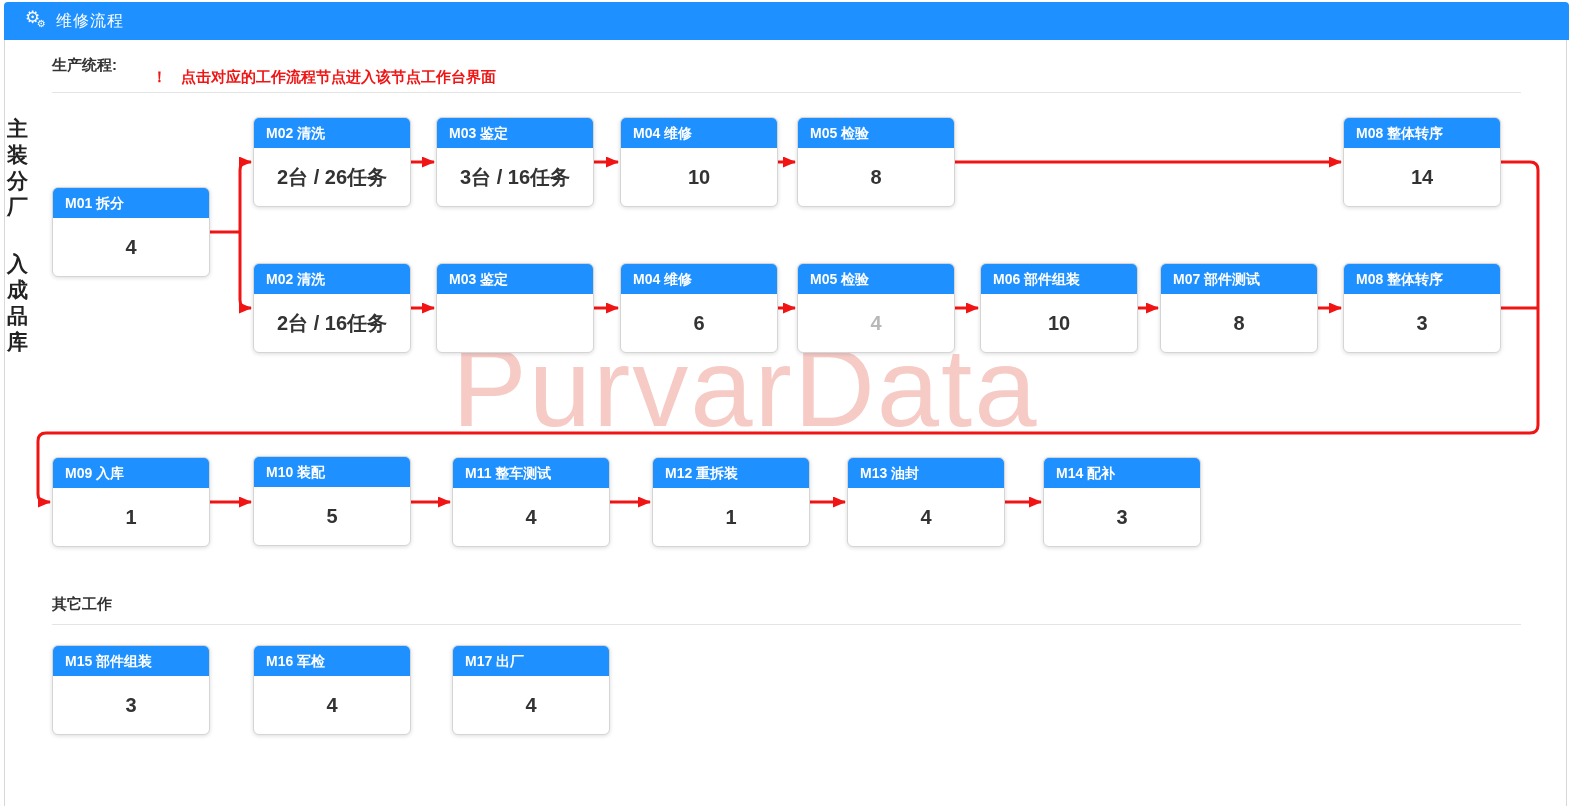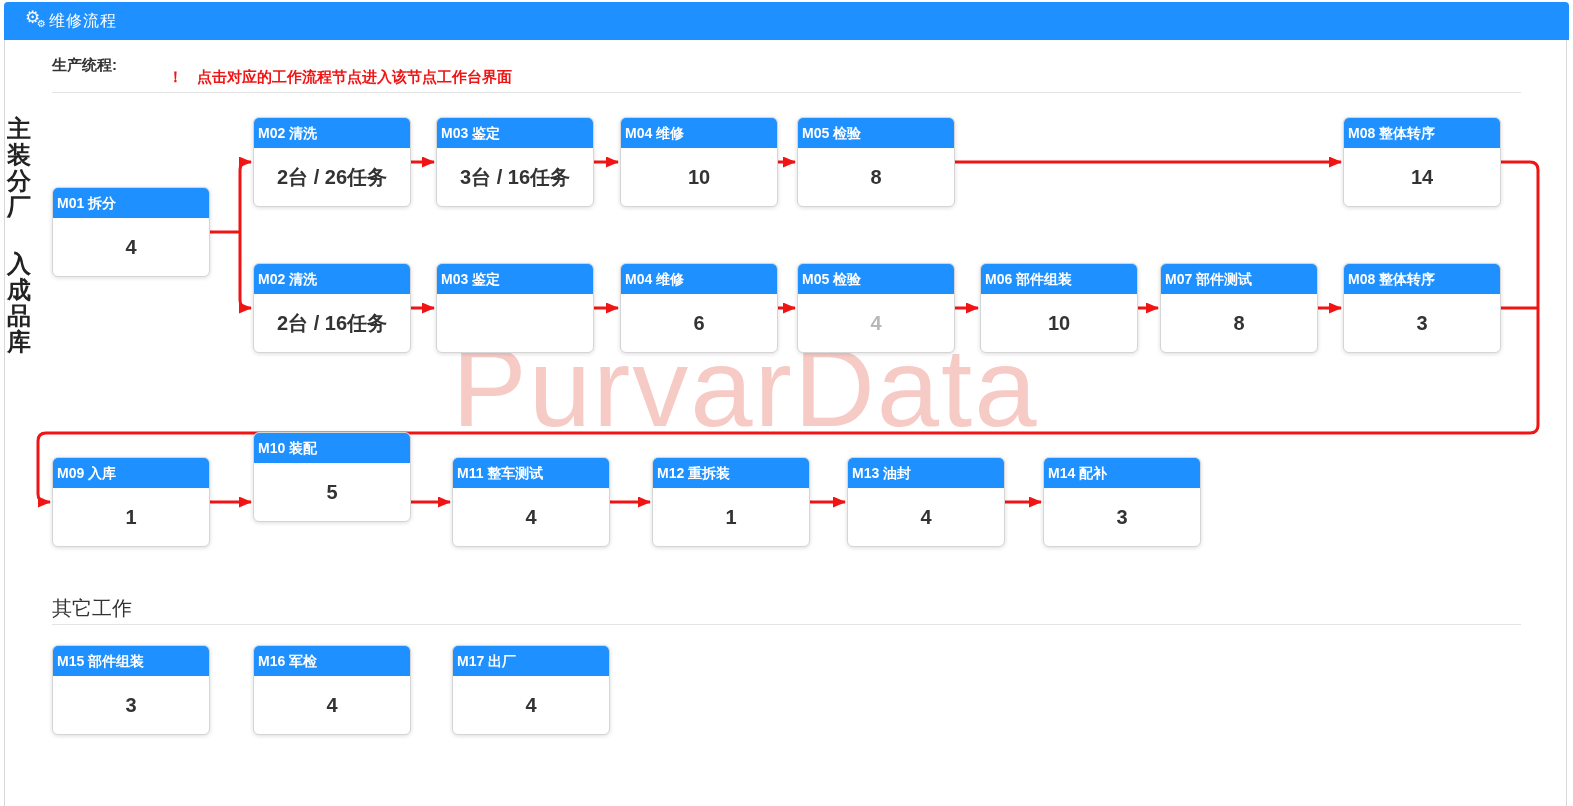--- a/index.html
+++ b/index.html
@@ -2,43 +2,43 @@
 <html><head>
 <meta charset="utf-8">
 <style>
   html,body{margin:0;padding:0;background:#fff;}
   #app{position:relative;width:1573px;height:806px;overflow:hidden;background:#fff;
        font-family:"Liberation Sans","DejaVu Sans",sans-serif;}
   .panel{position:absolute;left:4px;top:2px;width:1563px;height:816px;background:#fff;
          border:1px solid #d8d8d8;border-radius:4px;box-sizing:border-box;}
   .titlebar{position:absolute;left:4px;top:2px;width:1565px;height:38px;background:#1e90ff;
             border-radius:4px 4px 0 0;box-sizing:border-box;}
-  .titlebar .title{position:absolute;left:45px;top:0;height:38px;line-height:38px;
+  .titlebar .title{position:absolute;left:52px;top:0;height:38px;line-height:38px;
             color:#fff;font-size:16px;font-weight:500;letter-spacing:1px;}
   .gears{position:absolute;left:21px;top:0;height:38px;color:#fff;}
   .gears .g1{position:absolute;left:0;top:7px;font-size:17px;line-height:17px;}
   .gears .g2{position:absolute;left:12px;top:17px;font-size:10px;line-height:10px;}
   .flow-label{position:absolute;left:52px;top:56px;font-size:15px;font-weight:700;color:#333;}
-  .notice{position:absolute;left:168px;top:68px;font-size:15px;font-weight:700;color:#f01414;text-align:center;}
+  .notice{position:absolute;left:152px;top:68px;font-size:15px;font-weight:700;color:#f01414;text-align:center;}
   .notice .mark{margin-right:14px;}
   .sep{position:absolute;left:52px;width:1469px;height:1px;background:#e4e4e4;}
-  .vlabel{position:absolute;left:7px;width:24px;font-size:24px;font-weight:700;color:#222;
-          line-height:26px;text-align:center;word-break:break-all;}
+  .vlabel{position:absolute;left:7px;width:24px;font-size:21px;font-weight:700;color:#222;
+          line-height:26px;word-break:break-all;}
   .watermark{position:absolute;left:452px;top:332px;font-size:112px;line-height:1;
              color:rgba(224,64,48,0.28);font-weight:400;letter-spacing:2px;white-space:nowrap;}
   .wires{position:absolute;left:0;top:0;pointer-events:none;}
   .node{position:absolute;width:158px;height:90px;background:#fff;border:1px solid #d5d5d5;
         border-radius:6px;box-sizing:border-box;box-shadow:0 1px 4px rgba(0,0,0,0.14);cursor:pointer;}
   .node-head{height:30px;line-height:30px;background:#1e90ff;color:#fff;font-size:14px;
-             font-weight:700;padding-left:4px;border-radius:5px 5px 0 0;box-sizing:border-box;
+             font-weight:700;padding-left:12px;border-radius:5px 5px 0 0;box-sizing:border-box;
              white-space:nowrap;overflow:hidden;}
   .node-body{height:58px;display:flex;align-items:center;justify-content:center;
              font-size:20px;font-weight:700;color:#333;}
   .node-body.muted{color:#b8b8b8;}
-  .section-label{position:absolute;left:52px;top:595px;font-size:20px;font-weight:400;color:#333;}
+  .section-label{position:absolute;left:52px;top:595px;font-size:15px;font-weight:700;color:#333;}
 </style>
 </head>
 <body>
 
 <div id="app">
   <div class="panel"></div>
 
   <div class="titlebar">
     <span class="gears">
       <span class="g1">⚙︎</span>
@@ -139,21 +139,21 @@
   </div>
   <div class="node" style="left:1343px;top:263px">
     <div class="node-head">M08 整体转序</div>
     <div class="node-body">3</div>
   </div>
 
   <div class="node" style="left:52px;top:457px">
     <div class="node-head">M09 入库</div>
     <div class="node-body">1</div>
   </div>
-  <div class="node" style="left:253px;top:432px">
+  <div class="node" style="left:253px;top:456px">
     <div class="node-head">M10 装配</div>
     <div class="node-body">5</div>
   </div>
   <div class="node" style="left:452px;top:457px">
     <div class="node-head">M11 整车测试</div>
     <div class="node-body">4</div>
   </div>
   <div class="node" style="left:652px;top:457px">
     <div class="node-head">M12 重拆装</div>
     <div class="node-body">1</div>

